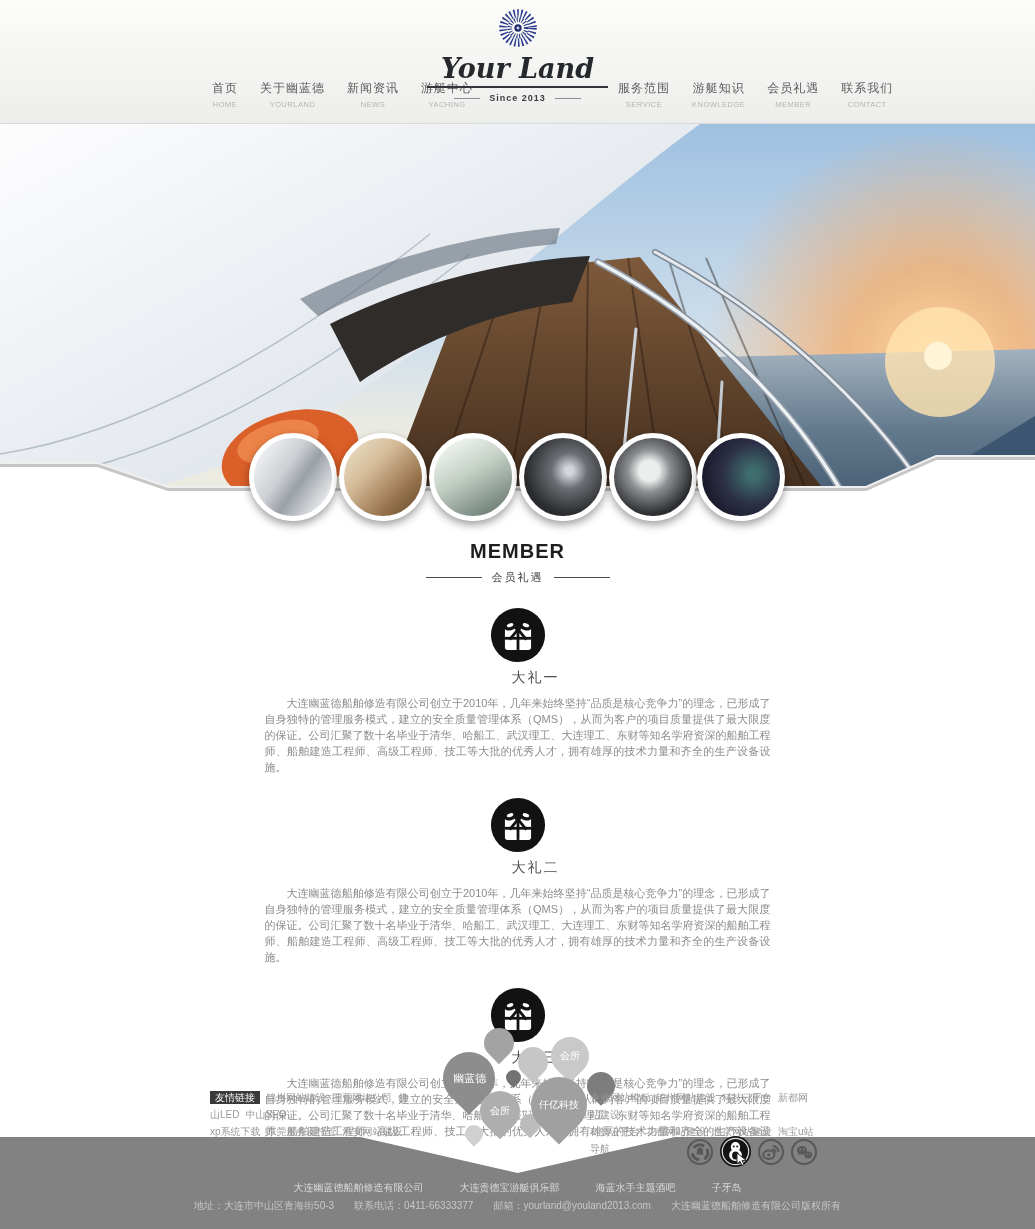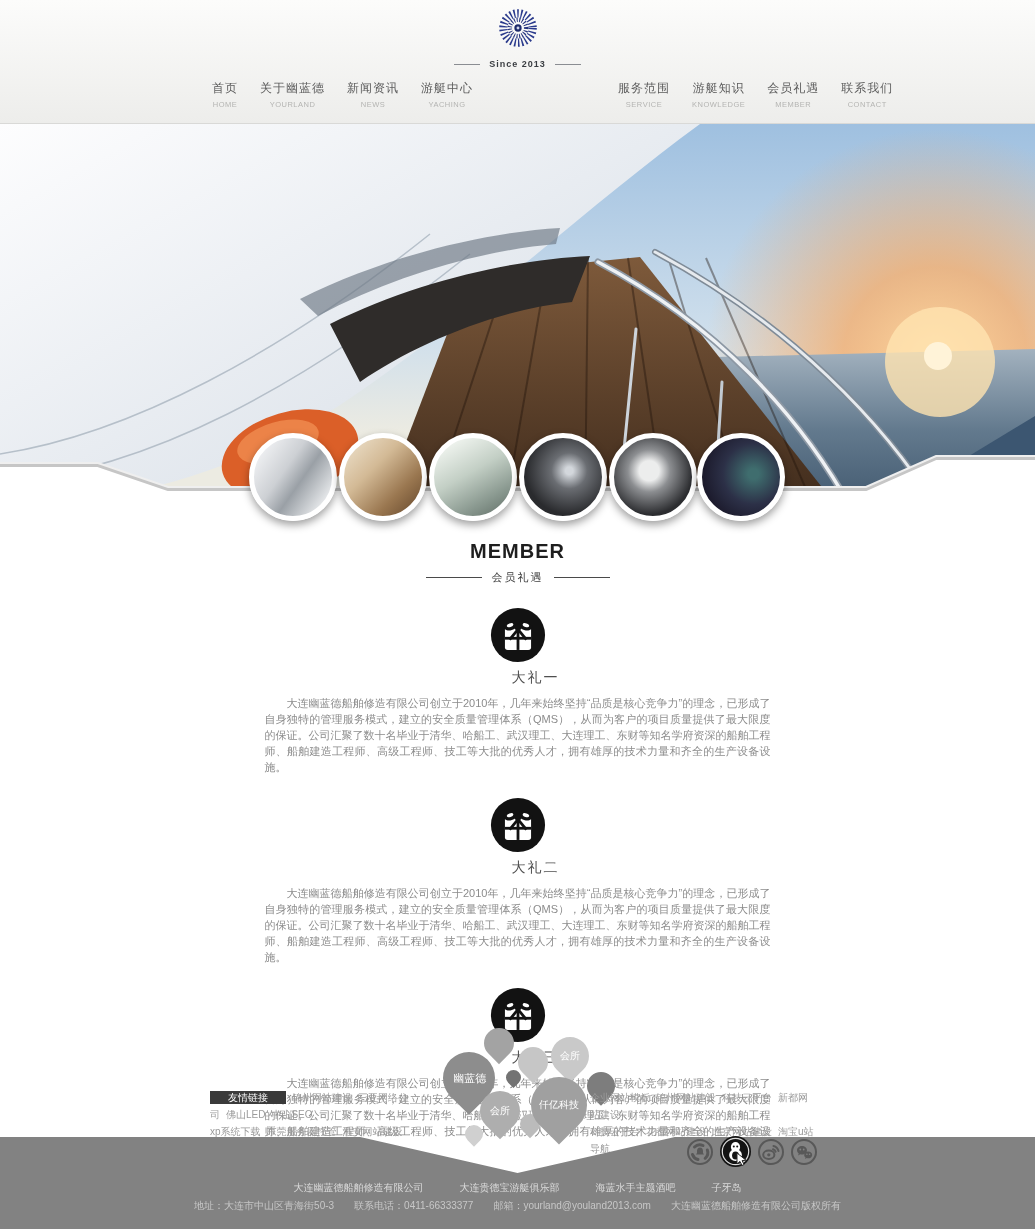--- a/index.html
+++ b/index.html
@@ -52,21 +52,21 @@
   .balloons{position:absolute;left:430px;top:1015px;width:190px;height:145px;z-index:1;}
   .balloon{position:absolute;border-radius:50% 50% 50% 0;transform:rotate(-45deg);
     display:flex;align-items:center;justify-content:center;}
   .balloon .lb{transform:rotate(45deg);color:#fff;white-space:nowrap;}
 
   
   .links{position:absolute;font-size:10px;color:#9b9b9b;line-height:17px;z-index:1;}
   .links.left{left:210px;top:1089px;width:200px;}
   .links.right{left:590px;top:1089px;width:225px;}
   .links a{color:#9b9b9b;text-decoration:none;margin-right:6px;cursor:pointer;}
-  .badge{background:#3a3a3a;color:#fff;padding:1px 18px;margin-right:6px;font-size:10px;}
+  .badge{background:#3a3a3a;color:#fff;padding:1px 5px;margin-right:6px;font-size:10px;}
 
   
   .footer{position:absolute;left:0;top:1137px;width:1035px;height:92px;background:#828282;z-index:2;
     clip-path:polygon(0 0,34.8% 0,50% 39%,65.2% 0,100% 0,100% 100%,0 100%);}
   .foot-line1{position:absolute;left:0;top:44px;width:100%;text-align:center;font-size:10px;color:#dadada;}
   .foot-line1 span{margin:0 18px;cursor:pointer;}
   .foot-line2{position:absolute;left:0;top:62px;width:100%;text-align:center;font-size:10px;color:#c7c7c7;}
   .foot-line2 span{margin:0 10px;}
   .social{position:absolute;left:686px;top:1135px;display:flex;align-items:center;gap:5px;z-index:3;}
   .social .ic{cursor:pointer;display:block;}
@@ -96,20 +96,21 @@
       </div>
     </nav>
 
     <div class="logo">
       <svg class="logo-emblem" viewBox="0 0 48 48">
         <circle cx="24" cy="24" r="16" fill="none" stroke="#2a3a8c" stroke-width="9" stroke-dasharray="1.6 2.3"></circle>
         <circle cx="24" cy="24" r="9" fill="none" stroke="#27357f" stroke-width="5" stroke-dasharray="1.2 1.7"></circle>
         <circle cx="24" cy="24" r="4" fill="#1d2a6b"></circle>
         <circle cx="24" cy="24" r="1.6" fill="#cfd4ea"></circle>
       </svg>
+      <div><span class="logo-name">Your Land</span></div>
       <div class="logo-since">
         <span class="dash"></span>
         <span>Since 2013</span>
         <span class="dash"></span>
       </div>
     </div>
 
     <nav class="nav right">
       <div class="nav-item">
         <div class="nav-zh">服务范围</div>

